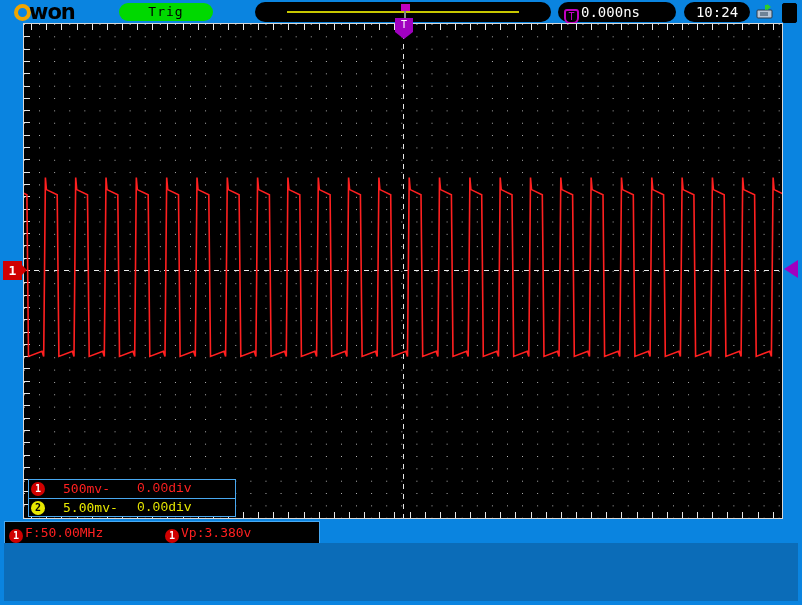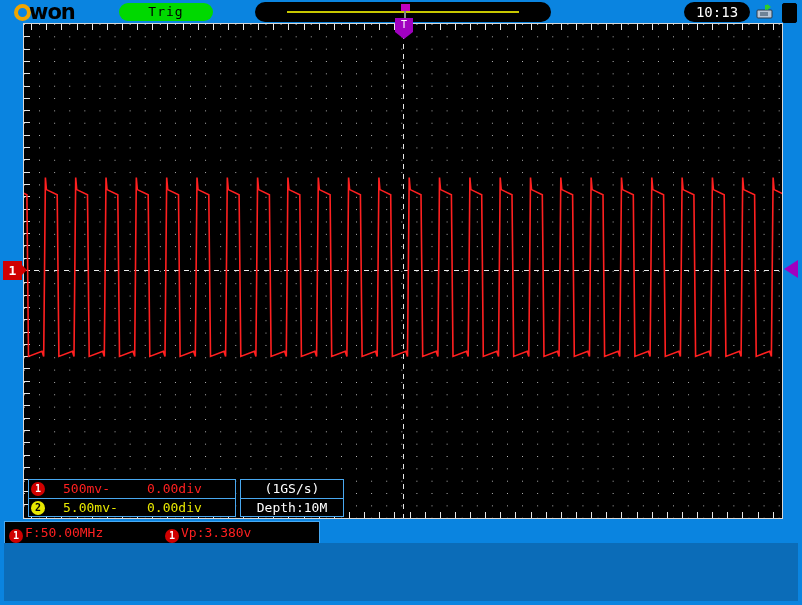--- a/index.html
+++ b/index.html
@@ -68,21 +68,21 @@
   .chpanel{position:absolute;left:28px;top:479px;width:208px;height:38px;background:#000;
            border:1px solid #49a8f0;box-sizing:border-box;}
   .chrow{position:relative;height:18px;line-height:18px;font-size:13px;}
   .chrow.r1{color:#ff2020;border-bottom:1px solid #49a8f0;}
   .chrow.r2{color:#e8e800;}
   .chdot{position:absolute;left:2px;top:2px;width:14px;height:14px;border-radius:50%;
          color:#fff;font-size:10px;line-height:14px;text-align:center;font-weight:bold;}
   .chdot.c1{background:#d00000;}
   .chdot.c2{background:#e8e800;color:#000;}
   .chvolt{position:absolute;left:34px;}
-  .chdiv{position:absolute;left:118px;}
+  .chdiv{position:absolute;left:108px;font-family:Liberation Mono, monospace;}
   .srpanel{position:absolute;left:240px;top:479px;width:104px;height:38px;background:#000;
            border:1px solid #49a8f0;box-sizing:border-box;color:#fff;font-size:13px;text-align:center;}
   .srpanel div{height:18px;line-height:18px;}
   .srpanel .r1{border-bottom:1px solid #49a8f0;}
 
   
   .meas{position:absolute;left:4px;top:521px;width:316px;height:80px;background:#000;
         border:1px solid #49a8f0;box-sizing:border-box;}
   .meascell{position:absolute;height:20px;line-height:20px;color:#ff2020;font-size:13px;white-space:nowrap;}
   .meascell .dot{display:inline-block;width:14px;height:14px;border-radius:50%;background:#d00000;
@@ -118,22 +118,25 @@
     </div>
 
     <div class="trigbadge">Trig</div>
 
     <div class="posbar">
       <div class="yline"></div>
       <div class="mstem"></div>
       <div class="marker"></div>
     </div>
 
-
-    <div class="clockpill">10:13</div>
+    <div class="tpill">
+      <span class="tico">T</span><span>0.000ns</span>
+    </div>
+
+    <div class="clockpill">10:24</div>
 
     <svg class="usbico" viewBox="0 0 18 16">
       <rect x="1" y="6" width="15" height="8" rx="1" fill="#b9c6d6" stroke="#2a3a4a"></rect>
       <rect x="4" y="8" width="8" height="4" fill="#6f8396"></rect>
       <path d="M9 6 L9 1 L13 1 L13 5 Z" fill="#2ecc2e"></path>
       <path d="M11 0 L15 3 L11 6 Z" fill="#2ecc2e"></path>
     </svg>
     <div class="battpill"></div>
   </div>
 
@@ -309,24 +312,20 @@
       <span class="chvolt">500mv-</span>
       <span class="chdiv">0.00div</span>
     </div>
     <div class="chrow r2">
       <span class="chdot c2">2</span>
       <span class="chvolt">5.00mv-</span>
       <span class="chdiv">0.00div</span>
     </div>
   </div>
 
-  <div class="srpanel">
-    <div class="r1">(1GS/s)</div>
-    <div>Depth:10M</div>
-  </div>
 
   <div class="meas">
     <div class="meascell colA" style="top:1px">
       <span class="dot">1</span><span>F:50.00MHz</span>
     </div>
     <div class="meascell colB" style="top:1px">
       <span class="dot">1</span><span>Vp:3.380v</span>
     </div>
     <div class="meascell colA" style="top:20px">
       <span class="dot">1</span><span>V:2.421mv</span>

